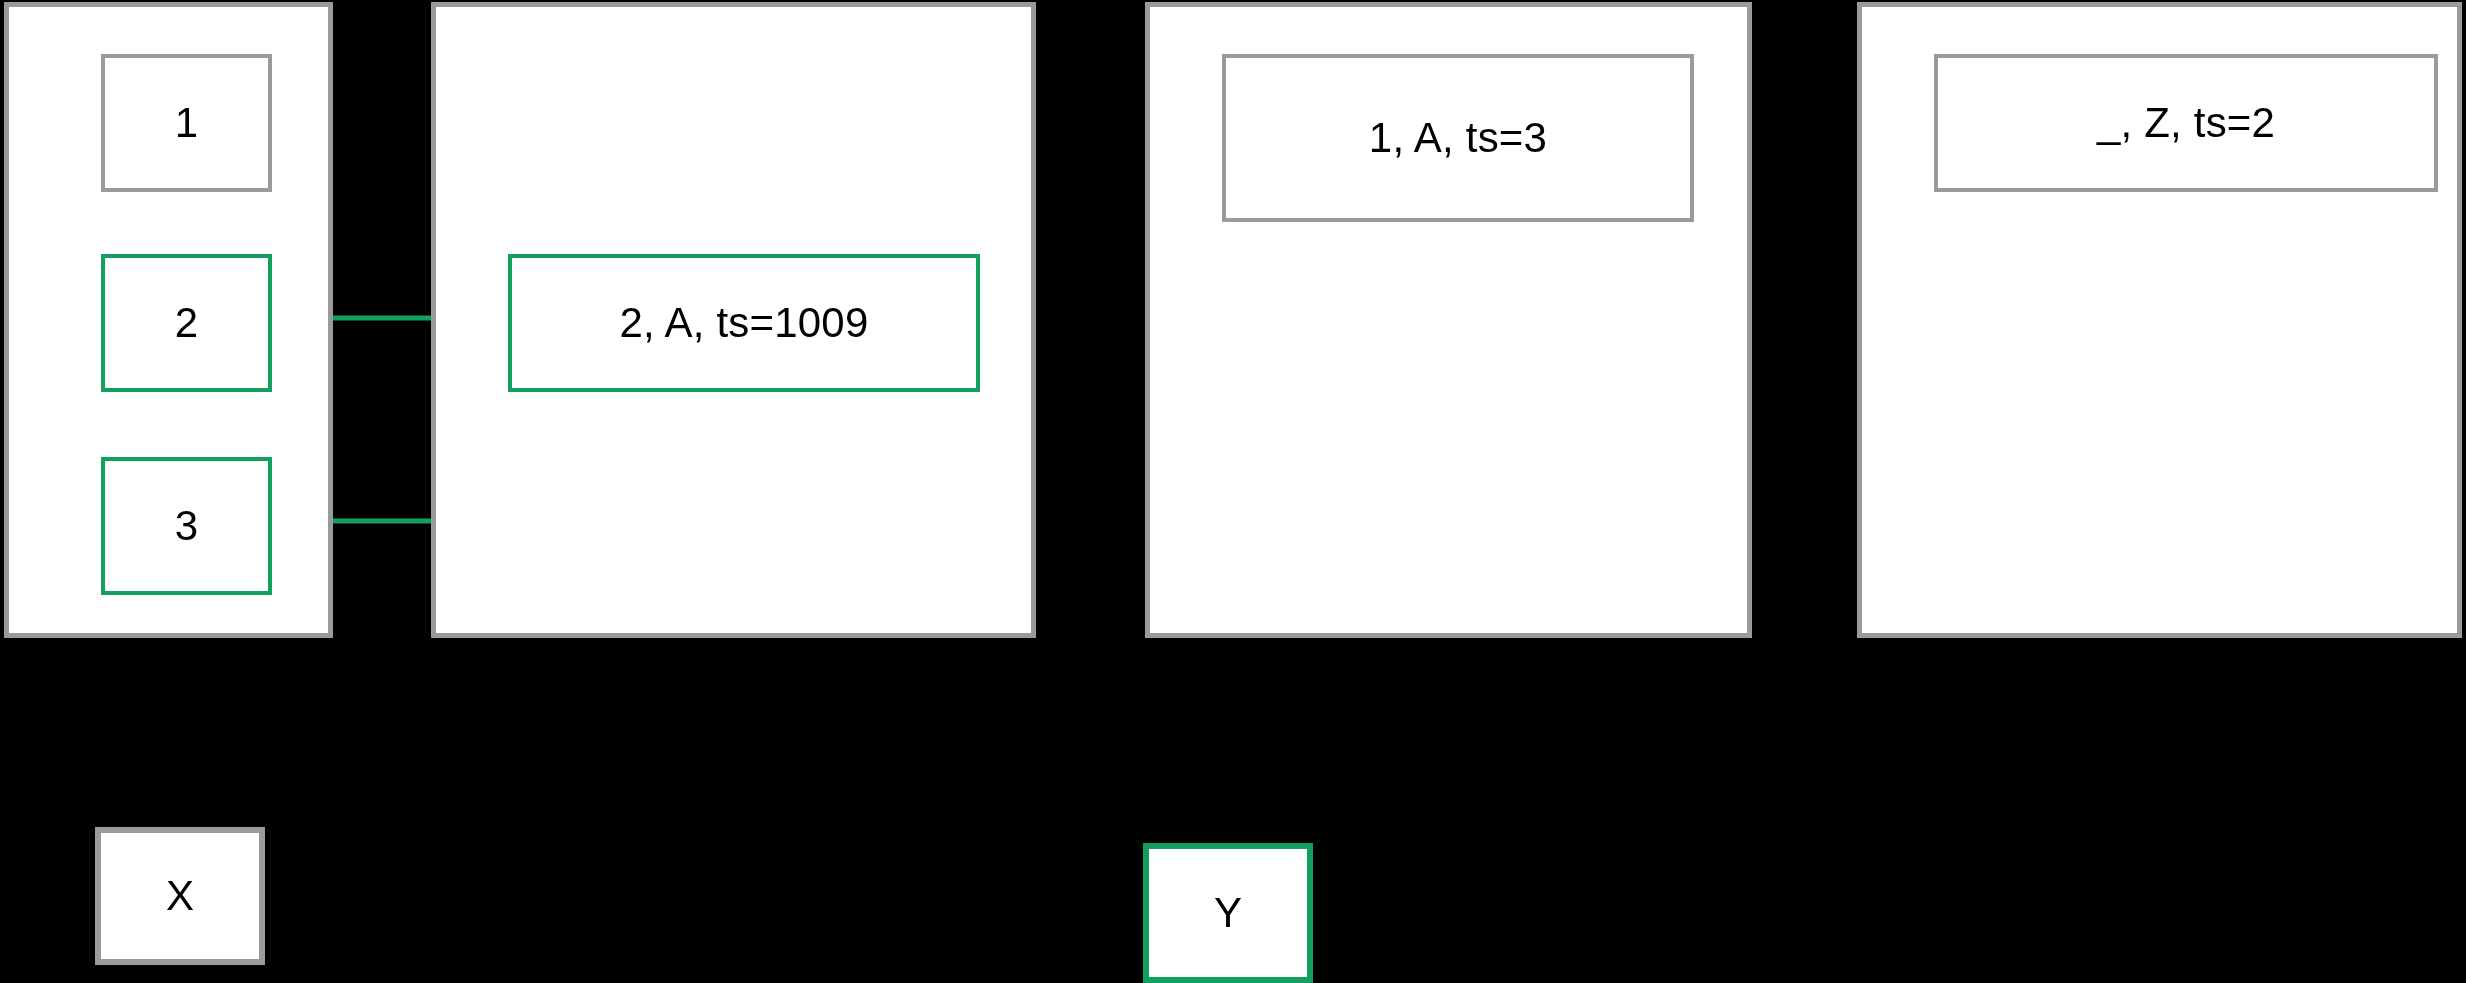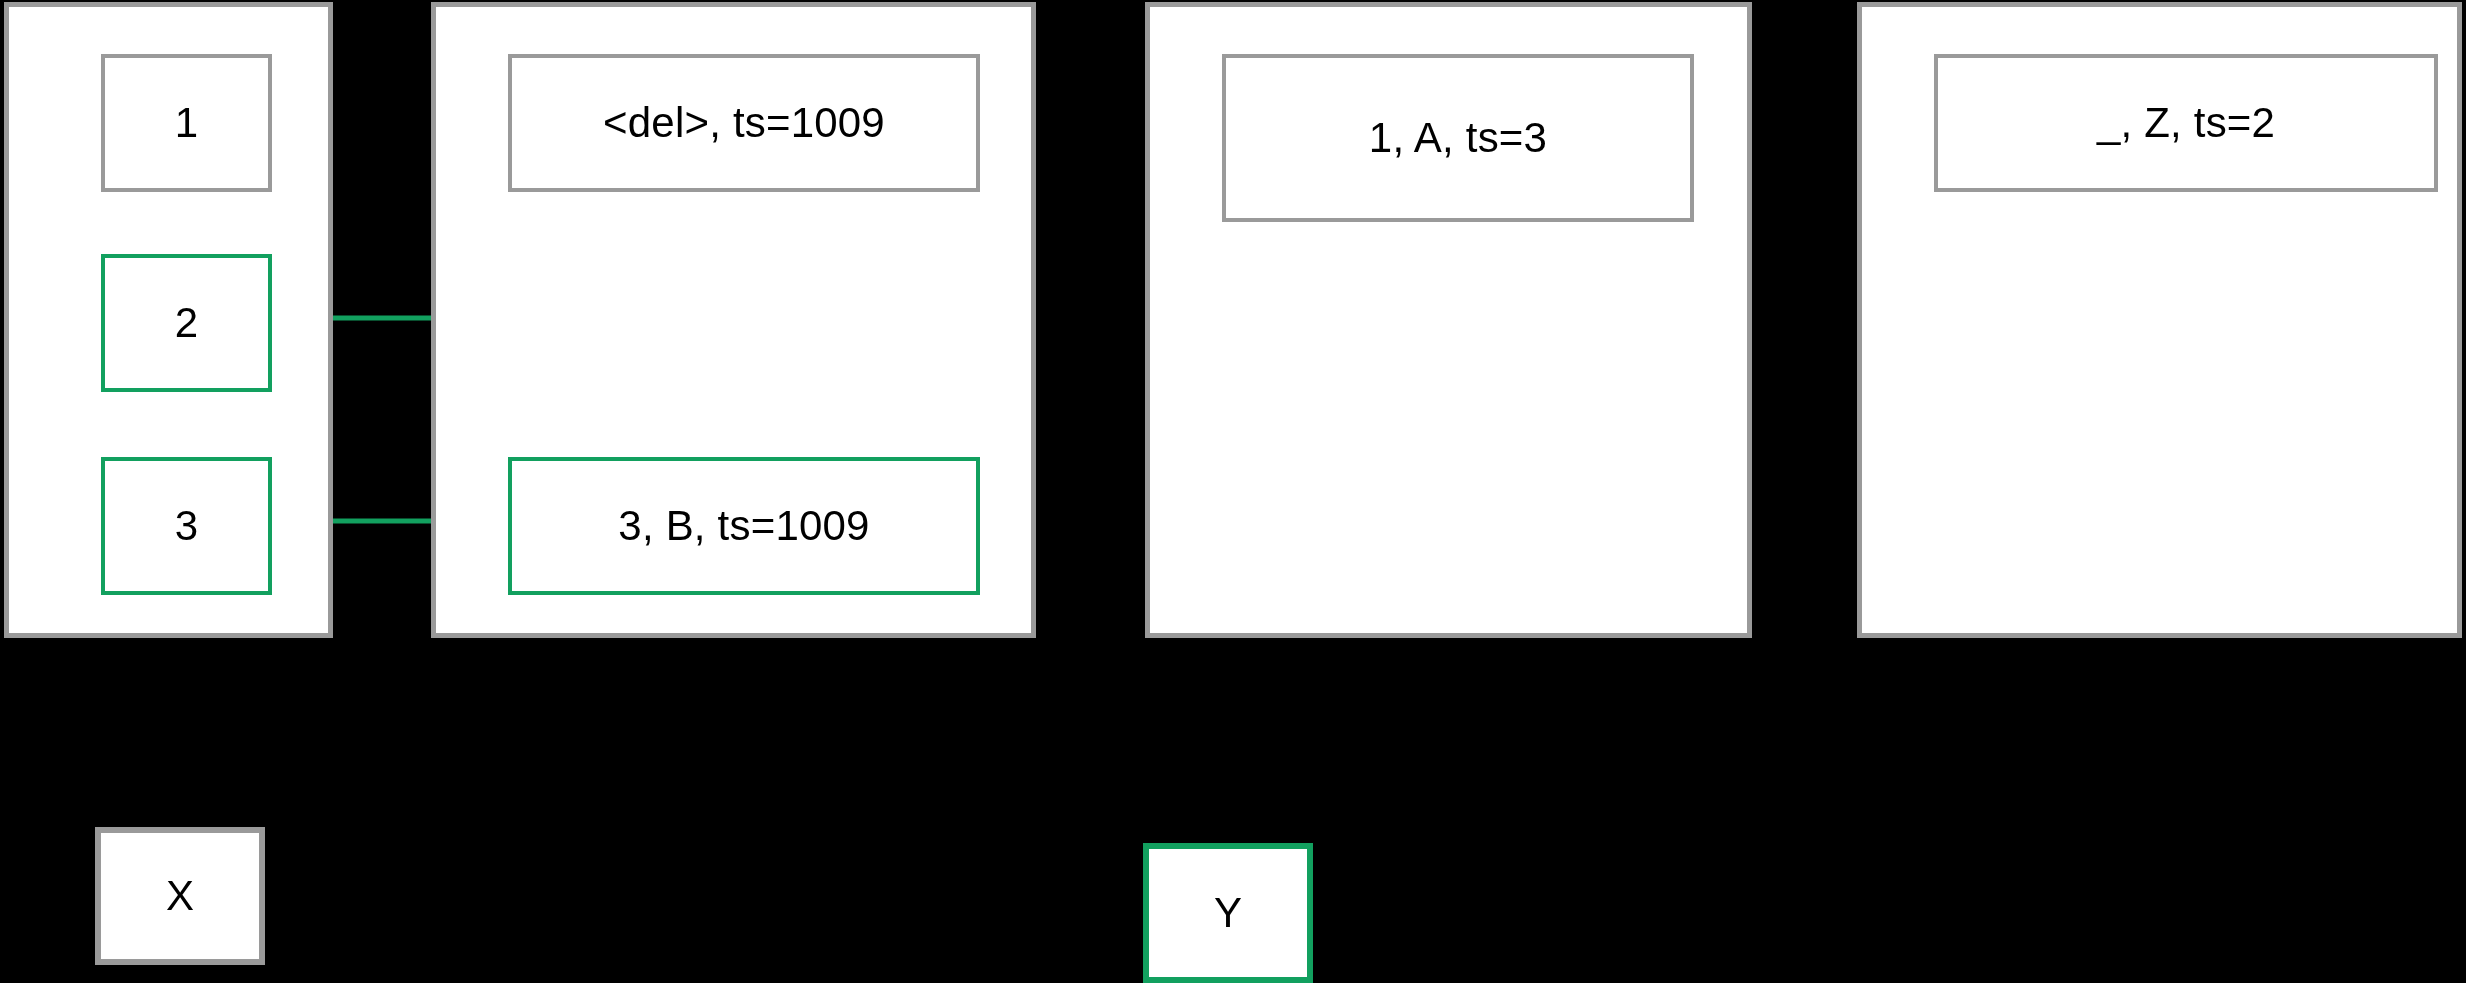--- a/index.html
+++ b/index.html
@@ -46,22 +46,21 @@
         <circle cx="1694" cy="118" r="14" fill="#000000"></circle>
       </g>
     </svg>
   <div id="panel-layer">
       <div class="panel" style="left: 4px; top: 2px; width: 329px; height: 636px; border-color: rgb(154, 154, 154); background: rgb(255, 255, 255);">
         <div class="node gray" style="left: 92px; top: 47px; width: 171px; height: 138px; border-color: rgb(154, 154, 154);">1</div>
         <div class="node green" style="left: 92px; top: 247px; width: 171px; height: 138px; border-color: rgb(18, 160, 95);">2</div>
         <div class="node green" style="left: 92px; top: 450px; width: 171px; height: 138px; border-color: rgb(18, 160, 95);">3</div>
       </div>
       <div class="panel" style="left: 431px; top: 2px; width: 605px; height: 636px; border-color: rgb(154, 154, 154); background: rgb(255, 255, 255);">
-        <div class="node gray" style="left: 72px; top: 47px; width: 472px; height: 138px; border-color: rgb(154, 154, 154);">&lt;del&gt;, ts=1009</div>
-        <div class="node green" style="left: 72px; top: 450px; width: 472px; height: 138px; border-color: rgb(18, 160, 95);">3, B, ts=1009</div>
+        <div class="node green" style="left: 72px; top: 247px; width: 472px; height: 138px; border-color: rgb(18, 160, 95);">2, A, ts=1009</div>
       </div>
       <div class="panel" style="left: 1145px; top: 2px; width: 607px; height: 636px; border-color: rgb(154, 154, 154); background: rgb(255, 255, 255);">
         <div class="node gray" style="left: 72px; top: 47px; width: 472px; height: 168px; border-color: rgb(154, 154, 154);">1, A, ts=3</div>
       </div>
       <div class="panel" style="left: 1857px; top: 2px; width: 605px; height: 636px; border-color: rgb(154, 154, 154); background: rgb(255, 255, 255);">
         <div class="node gray" style="left: 72px; top: 47px; width: 504px; height: 138px; border-color: rgb(154, 154, 154);">_, Z, ts=2</div>
       </div>
     </div>
   <div id="legend-layer">
       <div class="legend-box gray" style="left: 95px; top: 827px; width: 170px; height: 138px; border-color: rgb(154, 154, 154);">X</div>

